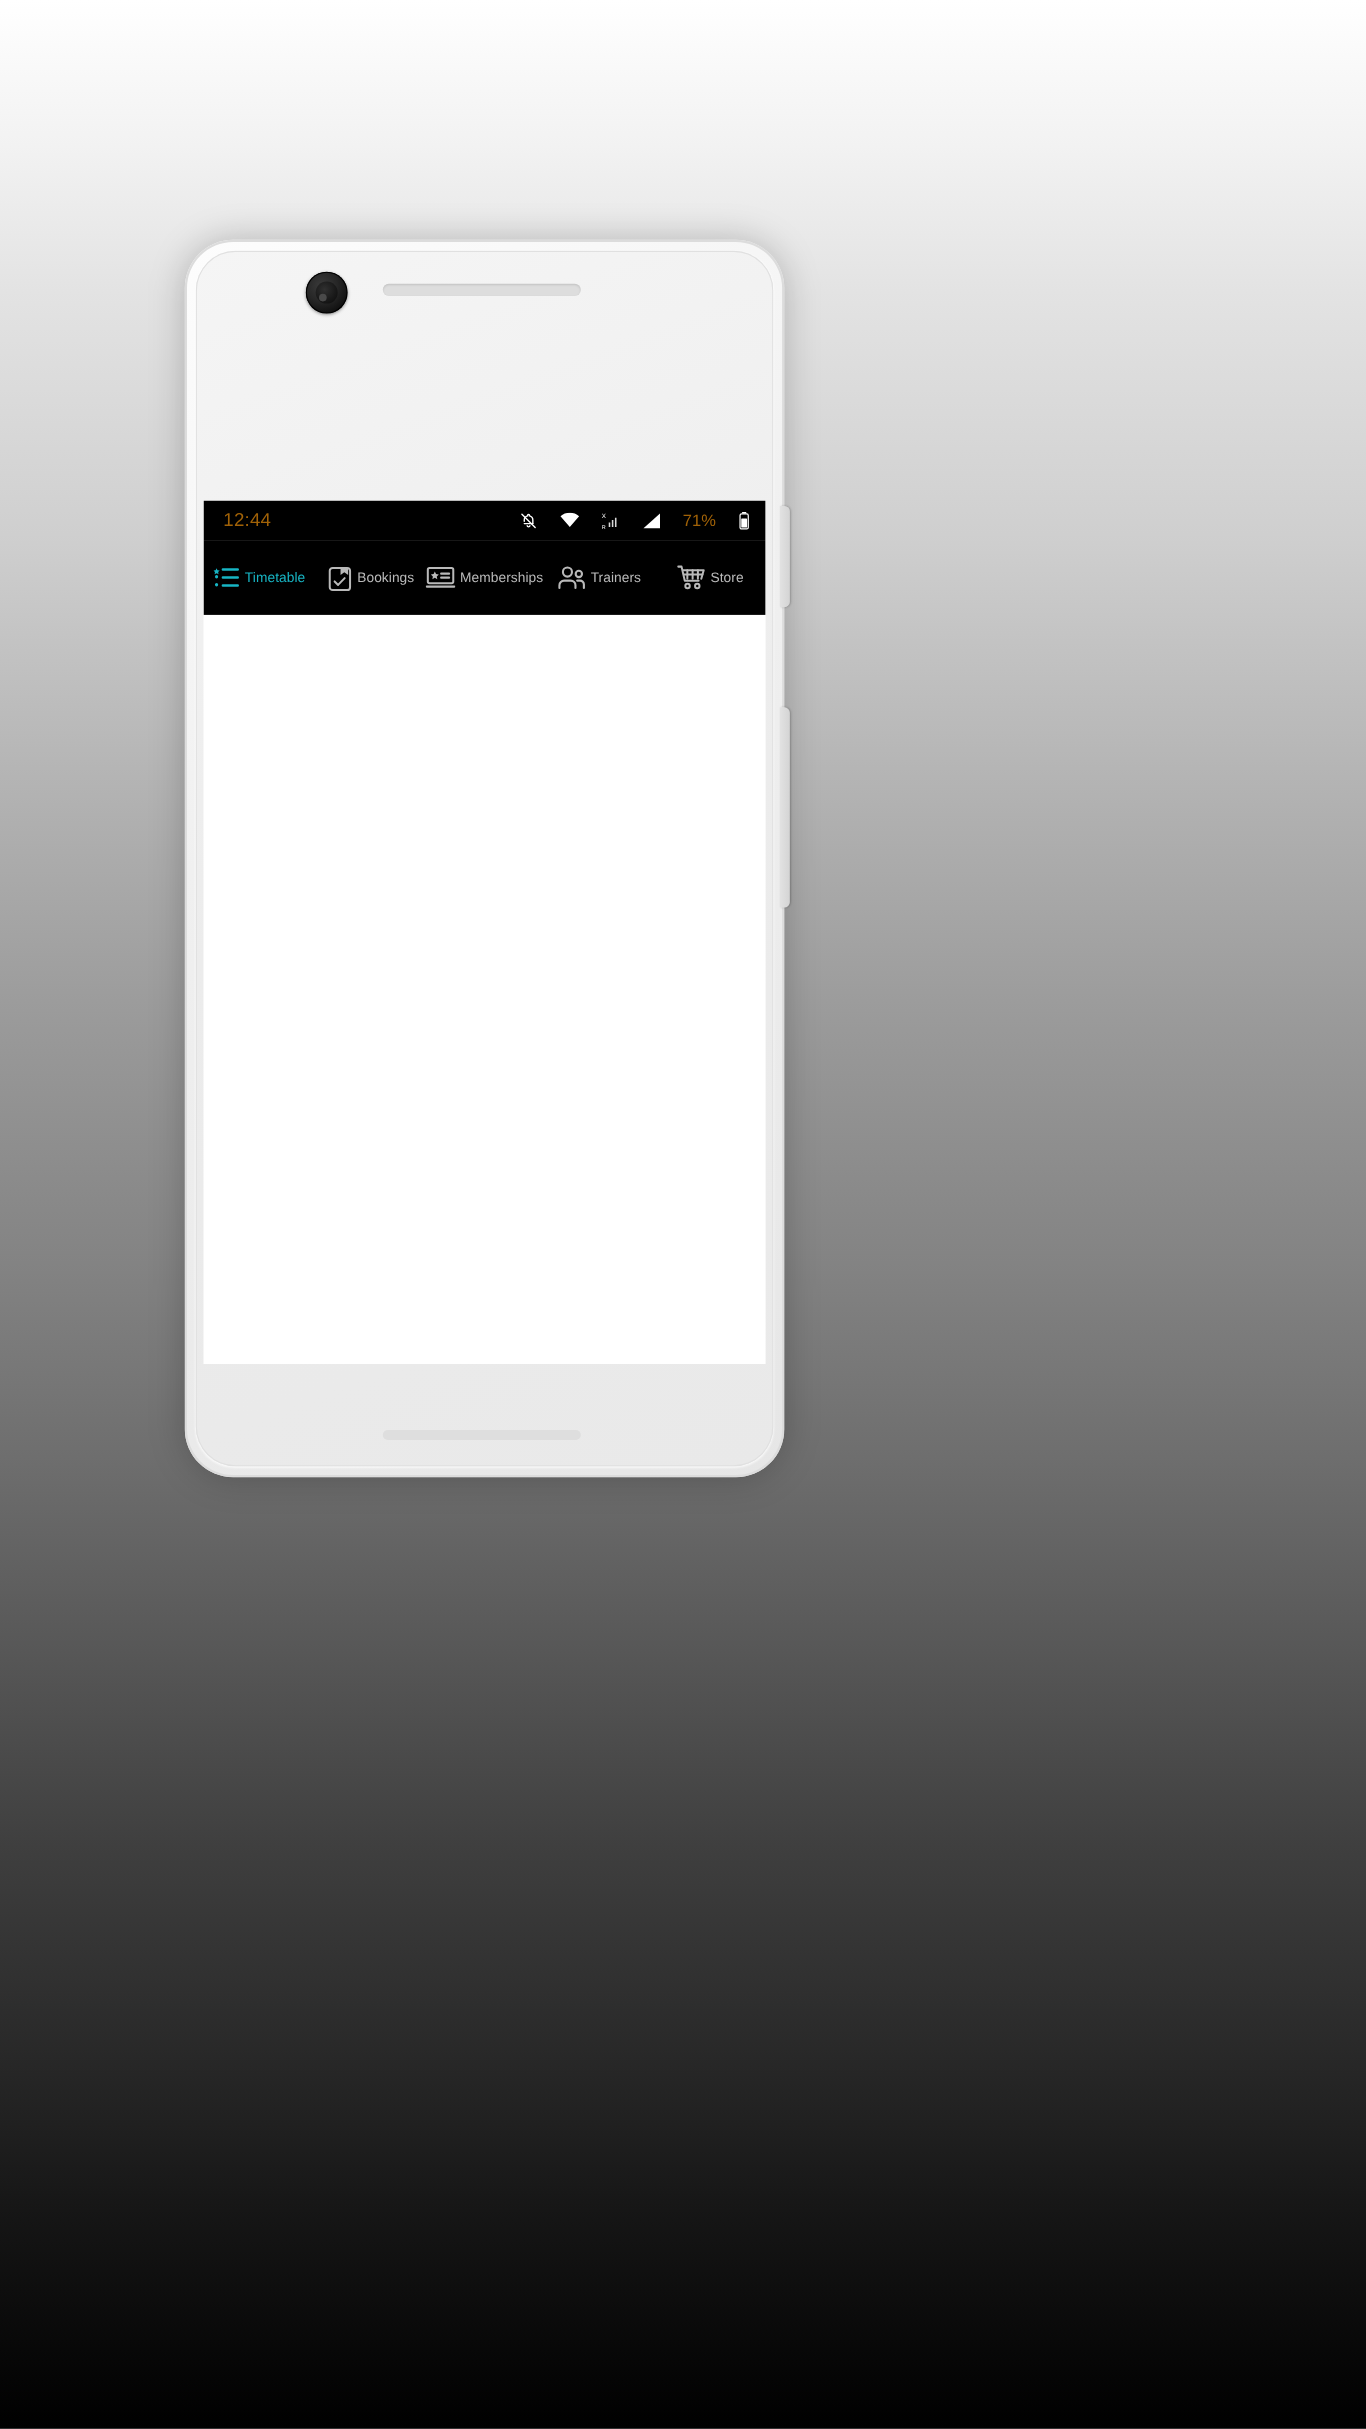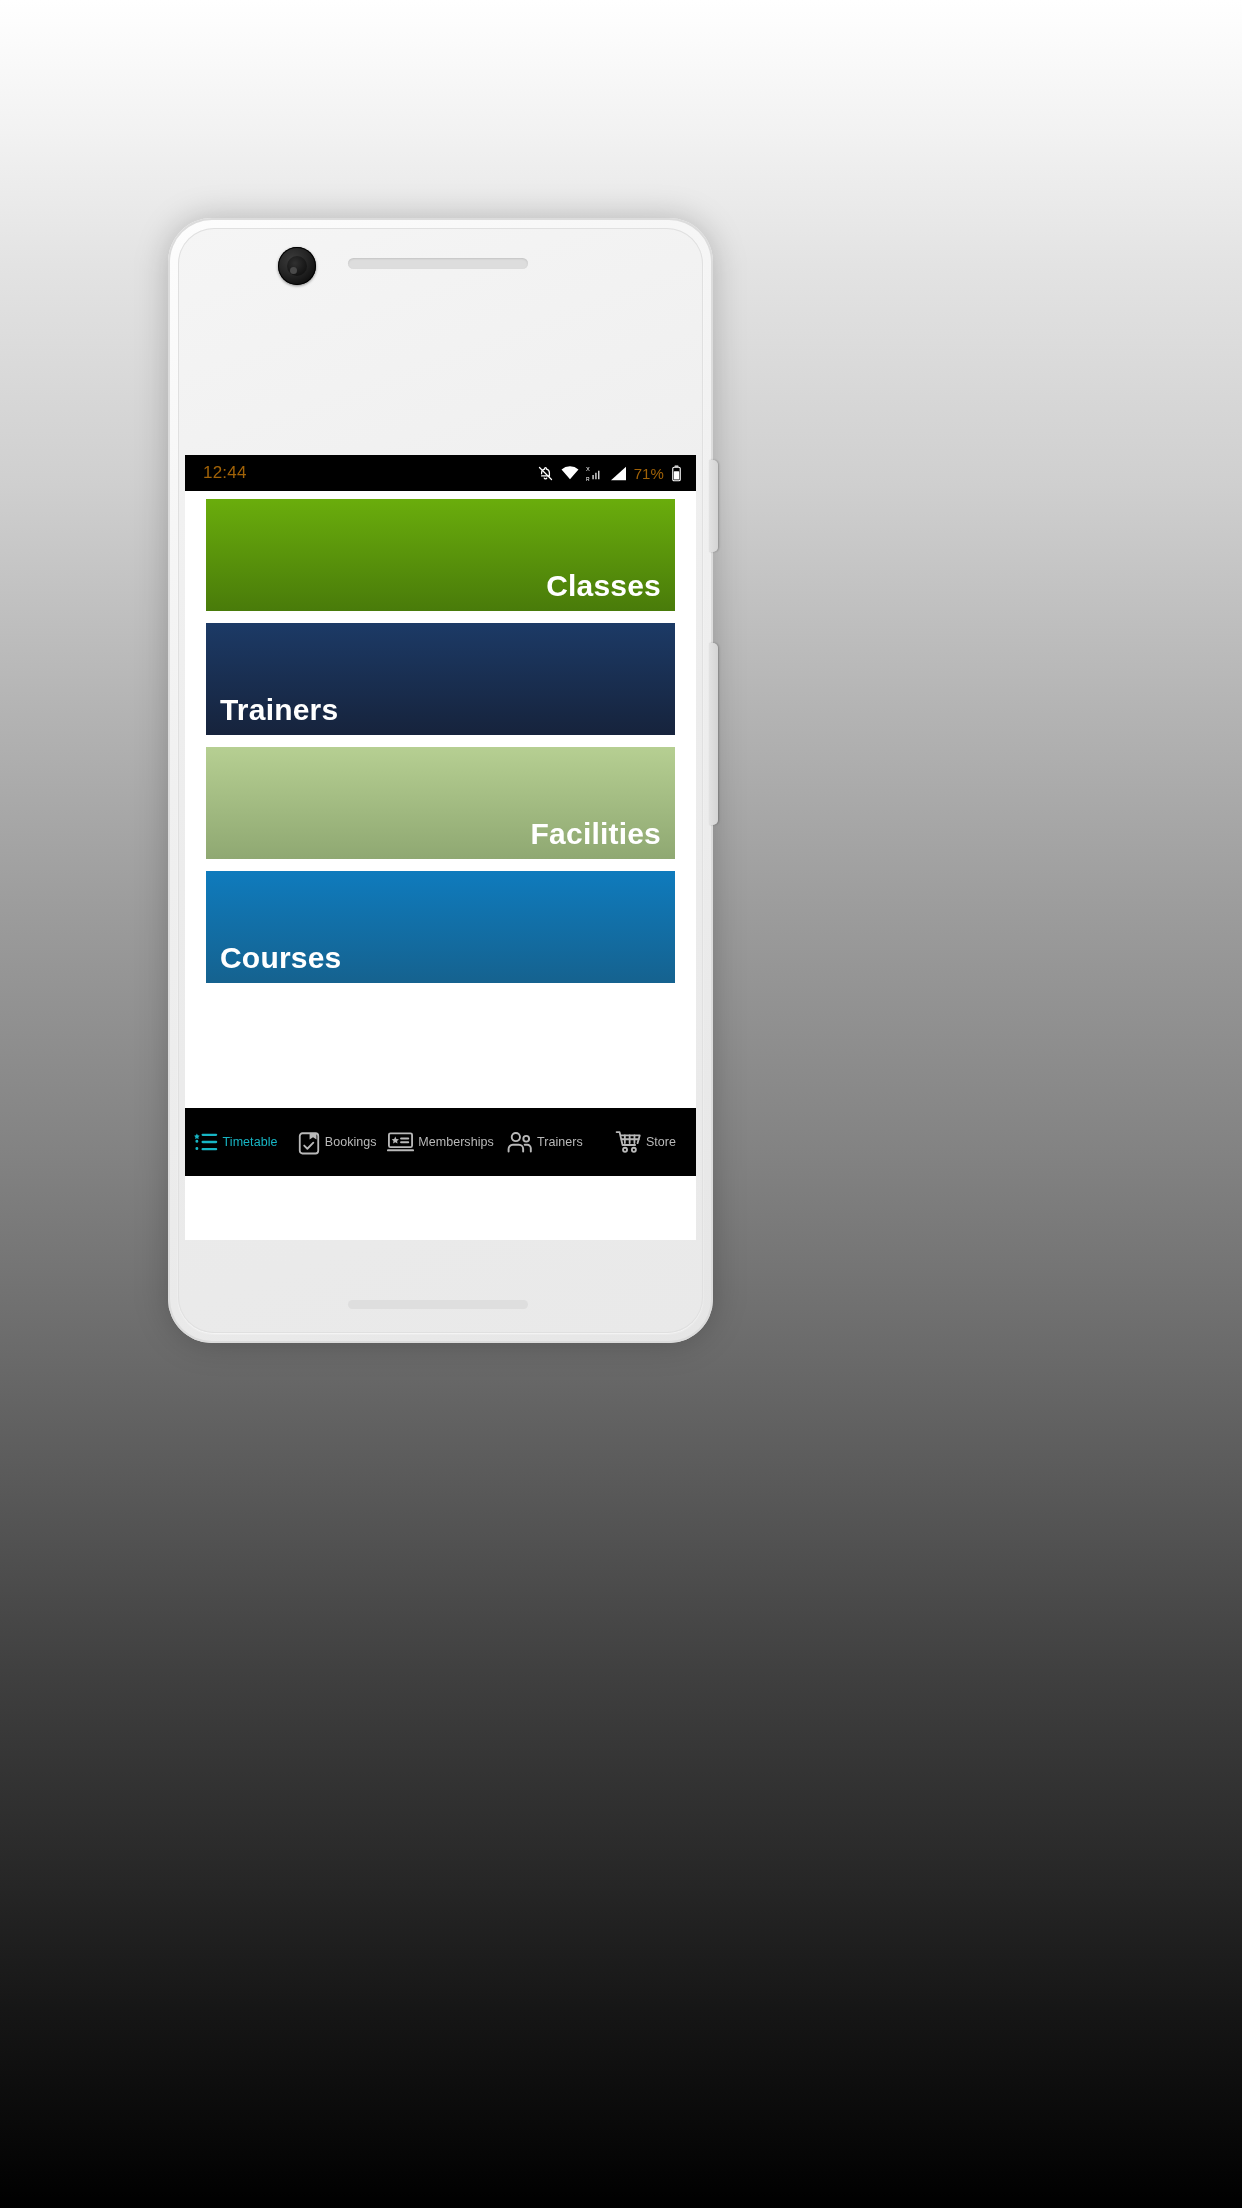--- a/index.html
+++ b/index.html
@@ -101,21 +101,21 @@
     display: flex; align-items: center;
     padding: 0 14px 0 18px;
     color: #a16207;
   }
   .status-time {
     font-size: 17px; letter-spacing: .2px;
     font-family: "Liberation Sans", sans-serif;
   }
   .status-right {
     margin-left: auto;
-    display: flex; align-items: center; gap: 7px;
+    display: flex; align-items: center; gap: 20px;
   }
   .status-right svg { display: block; }
   .battery-pct { font-size: 15px; letter-spacing: .1px; }
 
   
   .appbar {
     height: 64px;
     background: #000;
     display: flex; align-items: center;
     position: relative;
@@ -241,39 +241,20 @@
         <svg width="11" height="17" viewBox="0 0 12 20" fill="none" stroke="#fff" stroke-width="1.3">
           <rect x="1.6" y="2.6" width="8.8" height="16" rx="1.6"></rect>
           <path d="M4.4 1.4h3.2" stroke-linecap="round" stroke-width="1.6"></path>
           <rect x="2.9" y="7.4" width="6.2" height="9.8" rx=".7" fill="#fff" stroke="none"></rect>
         </svg>
       </span>
     </span>
   </div>
 
 
-  <div class="cards">
-
-    <div class="card" style="background:linear-gradient(180deg,#6aad0c 0%,#497b0a 100%);">
-      <span class="card-label right">Classes</span>
-    </div>
-
-    <div class="card" style="background:linear-gradient(180deg,#1c3a66 0%,#16233c 100%);">
-      <span class="card-label left">Trainers</span>
-    </div>
-
-    <div class="card" style="background:linear-gradient(180deg,#b6cf92 0%,#8fa872 100%);">
-      <span class="card-label right">Facilities</span>
-    </div>
-
-    <div class="card" style="background:linear-gradient(180deg,#0f7bbd 0%,#15628f 100%);">
-      <span class="card-label left">Courses</span>
-    </div>
-
-  </div>
 
   <div class="bottomnav">
 
     <div class="nav-item active">
       <span class="nav-icon">
         <svg width="25" height="22" viewBox="0 0 26 22" fill="none" stroke="#17b5c4" stroke-width="2.4" stroke-linecap="round">
           <path d="M9 3.5h14M9 11h14M9 18.5h14"></path>
           <path d="M3 2.2l.9 1.9 2.1.3-1.5 1.5.35 2.1L3 7l-1.85 1 .35-2.1L0 4.4l2.1-.3z" fill="#17b5c4" stroke="none"></path>
           <path d="M3 10.2v.2M3 17.7v.2" stroke-width="3"></path>
         </svg>

